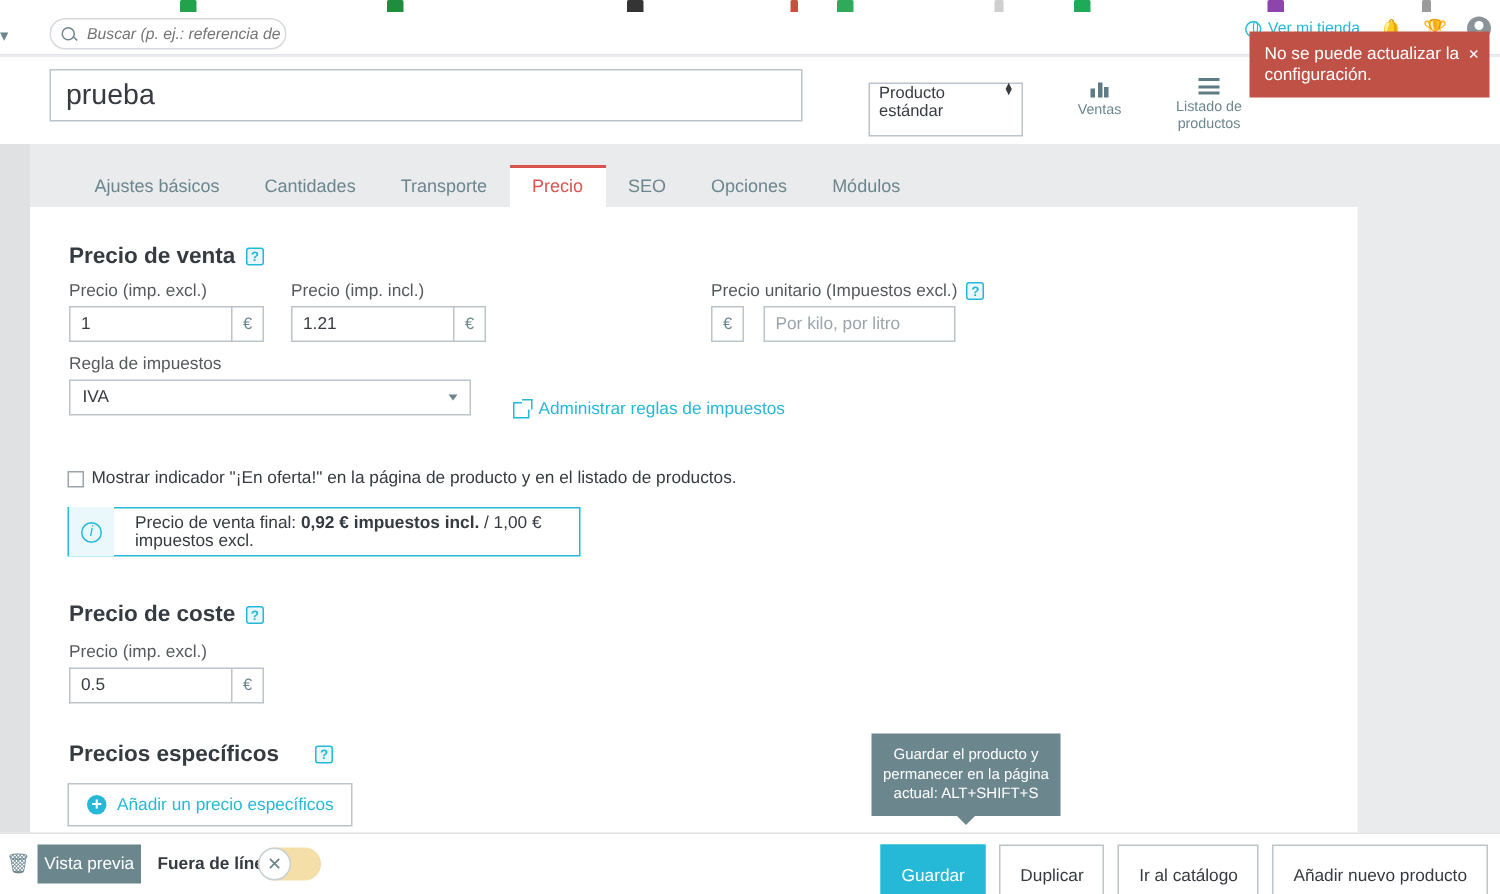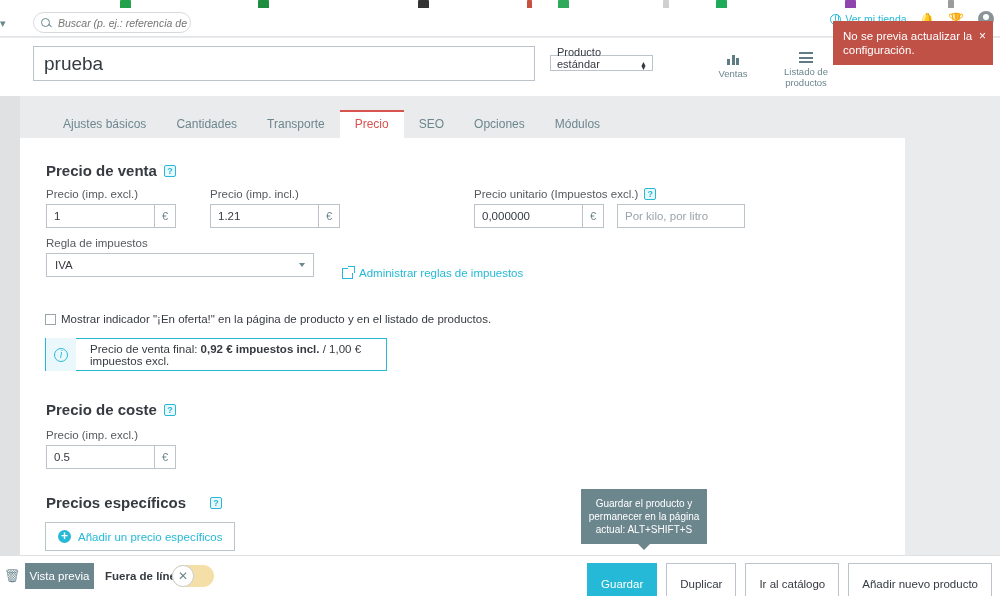--- a/index.html
+++ b/index.html
@@ -78,23 +78,23 @@
     position: absolute; top: 38px; left: 0; width: 1000px; height: 58px;
     background: #fff;
   }
   .prod-name {
     position: absolute; left: 33px; top: 8px; width: 502px; height: 35px;
     border: 1px solid #bbc4ca; background: #fff; padding: 0 10px;
     font-family: "Liberation Sans", sans-serif; font-size: 19px; color: #363a41;
     outline: none;
   }
   .type-select {
-    position: absolute; left: 550px; top: 17px; width: 103px; height: 16px;
+    position: absolute; left: 579px; top: 17px; width: 103px; height: 36px;
     border: 1px solid #bbc4ca; background: #fff;
-    display: flex; align-items: flex-end; justify-content: space-between;
+    display: flex; align-items: flex-start; justify-content: space-between;
     padding: 0 5px 0 6px; font-size: 11px; color: #363a41;
   }
   .spin { display: flex; flex-direction: column; line-height: 4px; font-size: 7px; color: #363a41; }
   .help-sq {
     width: 12px; height: 12px; border: 1px solid #25b9d7; border-radius: 2px;
     color: #25b9d7; font-size: 9px; line-height: 10px; text-align: center;
     background: #eaf8fb; display: inline-block; font-weight: bold;
   }
   .help-hdr { position: absolute; left: 668px; top: 60px; }
 
@@ -290,21 +290,21 @@
         <span class="globe"></span>
         <span>Ver mi tienda</span>
       </span>
       <span class="ico-bell">🔔</span>
       <span class="ico-trophy">🏆</span>
       <span class="ico-avatar"></span>
     </div>
   </div>
 
   <div class="toast">
-    <span>No se previa actualizar la configuración.</span>
+    <span>No se puede actualizar la configuración.</span>
     <span class="toast-close">×</span>
   </div>
 
   <div class="prod-header">
     <input class="prod-name" value="prueba" style="">
     <div class="type-select">
       <span>Producto estándar</span>
       <span class="spin">
           <span>▲</span>
           <span>▼</span>
@@ -358,36 +358,35 @@
       </div>
 
       <div style="position:absolute;left:26px;top:50px;">
         <div class="lbl">Precio (imp. excl.)</div>
         <div class="ctrl">
           <input style="width: 108px;" value="1">
           <span class="addon">€</span>
         </div>
       </div>
 
-      <div style="position:absolute;left:190px;top:50px;">
+      <div style="position:absolute;left:174px;top:50px;">
         <div class="lbl">Precio (imp. incl.)</div>
         <div class="ctrl">
           <input style="width: 108px;" value="1.21">
           <span class="addon">€</span>
         </div>
       </div>
 
       <div style="position:absolute;left:454px;top:50px;">
         <div class="lbl" style="display:flex;align-items:center;gap:6px;">
           <span>Precio unitario (Impuestos excl.)</span>
           <span class="help-sq">?</span>
         </div>
         <div style="display:flex;gap:13px;">
           <div class="ctrl">
-            <input style="width: 108px;" value="0,000000">
             <span class="addon">€</span>
           </div>
           <input class="plain-input" style="width: 128px;" placeholder="Por kilo, por litro">
         </div>
       </div>
 
       <div style="position:absolute;left:26px;top:99px;">
         <div class="lbl">Regla de impuestos</div>
         <div class="select-box">
           <span>IVA</span>

